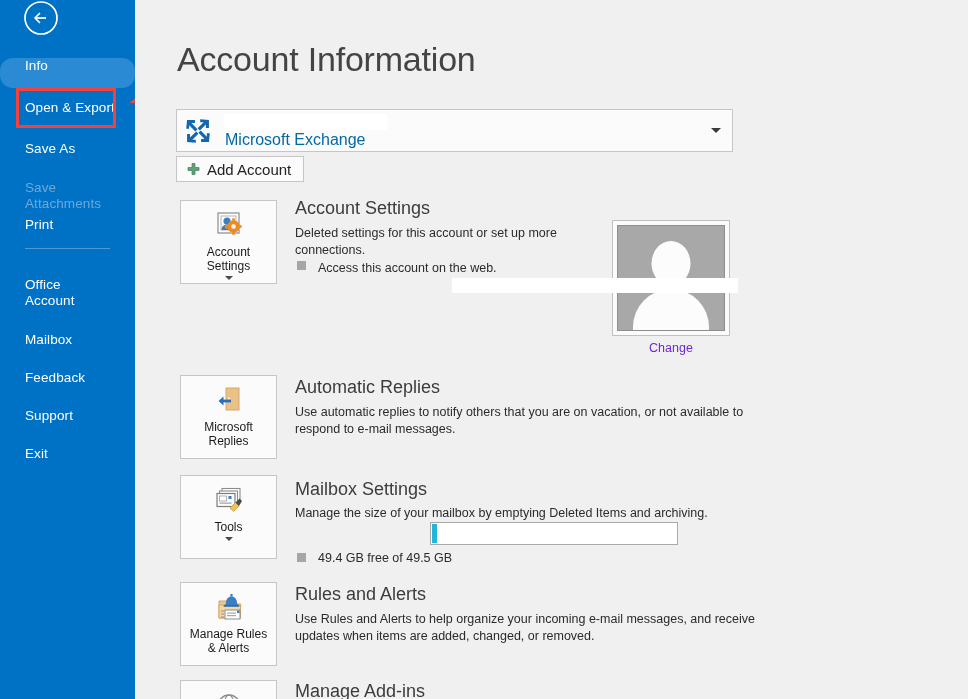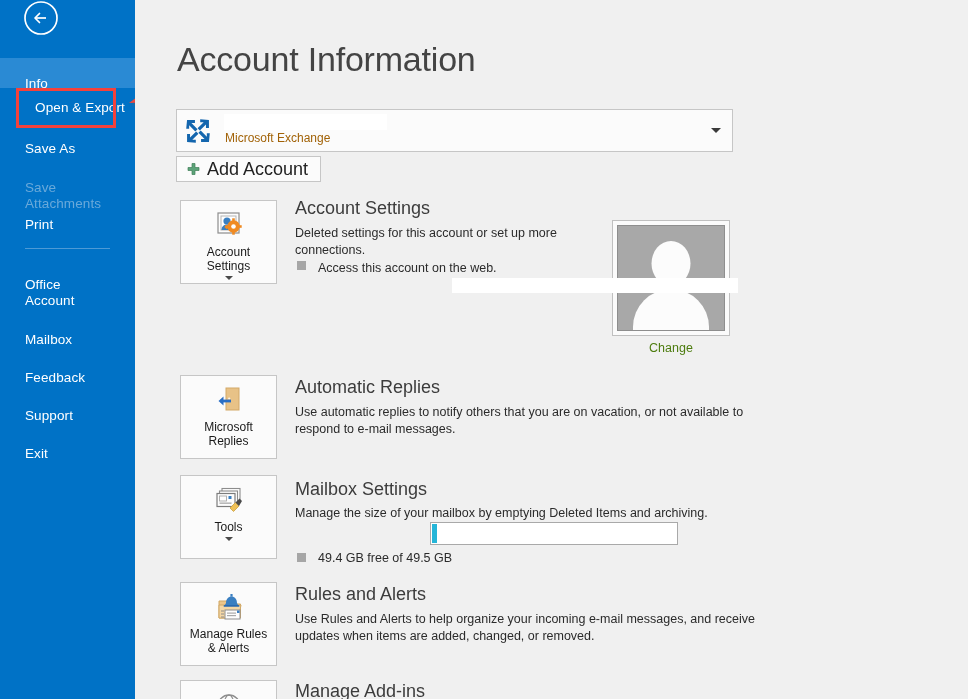--- a/index.html
+++ b/index.html
@@ -111,22 +111,22 @@
   }
   #account-email-redact {
     position: absolute;
     left: 47px; top: 4px;
     width: 163px; height: 16px;
     background: #ffffff;
   }
   #account-type {
     position: absolute;
     left: 48px; top: 21px;
-    font-size: 12px;
-    color: #a16207;
+    font-size: 16px;
+    color: #0369a1;
     white-space: nowrap;
   }
   #selector-caret {
     position: absolute;
     right: 11px; top: 18px;
     width: 0; height: 0;
     border-left: 5px solid transparent;
     border-right: 5px solid transparent;
     border-top: 5px solid #3a3a3a;
   }
@@ -136,21 +136,21 @@
     position: absolute;
     left: 41px; top: 156px;
     height: 26px;
     padding: 0 12px 0 10px;
     background: #fbfbfb;
     border: 1px solid #c6c6c6;
     box-sizing: border-box;
     display: flex;
     align-items: center;
     gap: 7px;
-    font-size: 18px;
+    font-size: 15px;
     color: #222222;
     cursor: pointer;
     white-space: nowrap;
   }
   .plus-icon { flex: 0 0 auto; }
 
   
   .tile {
     position: absolute;
     width: 97px; height: 76px;
@@ -250,21 +250,21 @@
     width: 76px; height: 60px;
     border-radius: 38px 38px 0 0;
     background: #fcfcfc;
   }
   #avatar-change {
     position: absolute;
     left: 477px; top: 126px;
     width: 118px;
     text-align: center;
     font-size: 12.5px;
-    color: #4d7c0f;
+    color: #6d28d9;
     cursor: pointer;
   }
   #avatar-block {
     position: absolute;
     left: 0; top: 215px;
     width: 700px; height: 150px;
   }
 
   
   #quota-bar {
@@ -292,22 +292,22 @@
 
     <div id="back-btn">
       <svg width="36" height="36" viewBox="0 0 36 36">
         <circle cx="18" cy="18" r="16" fill="none" stroke="#ffffff" stroke-width="1.7"></circle>
         <path d="M23 18 H12.5" stroke="#ffffff" stroke-width="1.7" fill="none"></path>
         <path d="M16.5 13.5 L12 18 L16.5 22.5" stroke="#ffffff" stroke-width="1.7" fill="none" stroke-linecap="round" stroke-linejoin="round"></path>
       </svg>
     </div>
 
     <div id="nav-list">
-        <div class="nav-item selected" style="top: 58px; height: 30px; padding-top: 18px;"><span style="white-space: pre-line;">Info</span></div>
-        <div class="nav-item" style="top: 95px; height: 26px; padding-top: 5px; text-align: center;"><span style="white-space: pre-line;">Open &amp; Export</span></div>
+        <div class="nav-item selected" style="top: 58px; height: 30px; padding-top: 0; border-radius: 13px;"><span style="white-space: pre-line;">Info</span></div>
+        <div class="nav-item" style="top: 95px; height: 26px; padding-top: 5px;"><span style="white-space: pre-line;">Open &amp; Export</span></div>
         <div class="nav-item" style="top: 136px; height: 26px; padding-top: 5px;"><span style="white-space: pre-line;">Save As</span></div>
         <div class="nav-item disabled" style="top: 175px; height: 26px; padding-top: 5px;"><span style="white-space: pre-line;">Save Attachments</span></div>
         <div class="nav-item" style="top: 212px; height: 26px; padding-top: 5px;"><span style="white-space: pre-line;">Print</span></div>
         <div class="nav-item" style="top: 272px; height: 40px; padding-top: 5px;"><span style="white-space: pre-line;">Office
 Account</span></div>
         <div class="nav-item" style="top: 327px; height: 26px; padding-top: 5px;"><span style="white-space: pre-line;">Mailbox</span></div>
         <div class="nav-item" style="top: 365px; height: 26px; padding-top: 5px;"><span style="white-space: pre-line;">Feedback</span></div>
         <div class="nav-item" style="top: 403px; height: 26px; padding-top: 5px;"><span style="white-space: pre-line;">Support</span></div>
         <div class="nav-item" style="top: 441px; height: 26px; padding-top: 5px;"><span style="white-space: pre-line; text-align: right;">Exit</span></div>
       </div>

